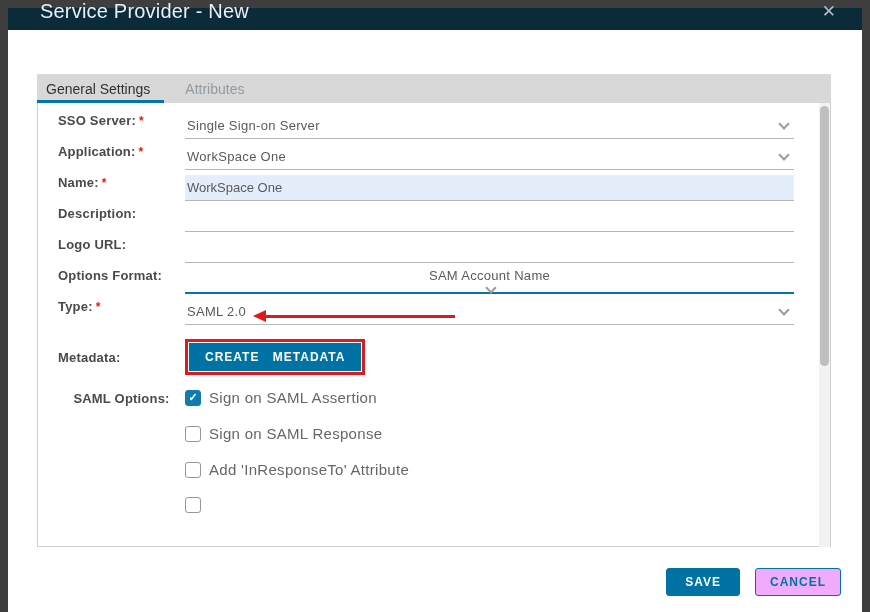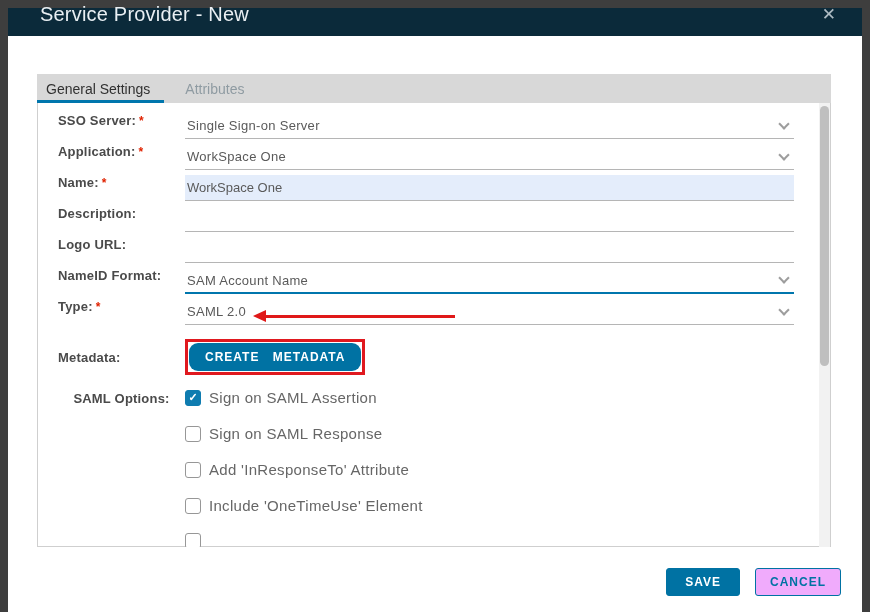--- a/index.html
+++ b/index.html
@@ -3,21 +3,21 @@
 <meta charset="utf-8">
 <style>
   * { margin:0; padding:0; box-sizing:border-box; }
   html,body { width:870px; height:612px; overflow:hidden; }
   body { font-family:"Liberation Sans", sans-serif; background:#3e3e3e; }
   .stage { position:relative; width:870px; height:612px; background:#3e3e3e; }
 
   .modal { position:absolute; left:8px; top:8px; width:854px; height:604px; background:#ffffff; }
 
   
-  .modal-header { height:28px; background:#0b2a3a; display:flex; align-items:center; padding:0 22px 16px 32px; }
+  .modal-header { height:22px; background:#0b2a3a; display:flex; align-items:center; padding:0 22px 16px 32px; }
   .modal-title { color:#e9eff3; font-size:20px; font-weight:400; letter-spacing:0.2px; flex:1; }
   .close-btn { color:#aebbc3; font-size:17px; font-weight:300; cursor:pointer; line-height:1; padding:2px 4px; }
 
   
   .panel { position:absolute; left:29px; top:66px; width:794px; height:473px;
            border:1px solid #cfcfcf; border-top:none; background:#fff; }
   .tabbar { height:29px; background:#d8d8d8; display:flex; align-items:stretch;
             margin:-0px -1px 0 -1px; position:relative; }
   .tab { display:flex; align-items:center; padding:0 14px 0 9px; font-size:14px; cursor:pointer; position:relative;text-align:center; }
   .tab.active { color:#313131; }
@@ -29,41 +29,41 @@
   
   .scrollbar-track { position:absolute; right:0; top:29px; width:11px; height:444px; background:#f2f2f2; }
   .scrollbar-thumb { position:absolute; left:1px; top:3px; width:9px; height:260px; background:#bfbfbf; border-radius:5px; }
 
   
   .field-row { display:flex; min-height:31px; }
   .field-label { width:127px; flex:0 0 127px; font-size:13px; font-weight:600; color:#4a4a4a; letter-spacing:0.2px; }
   .req { color:#e02200; margin-left:3px; font-size:12px; }
   .field-control { flex:1; position:relative; display:flex; align-items:center;
                    border-bottom:1px solid #b5b5b5; height:26px; padding:0 2px; }
-  .field-control.focused { border-bottom:2px solid #0076ad; }
+  .field-control.focused { border-bottom:2px solid #0076ad;flex-direction:column; }
   .field-value { font-size:13px; color:#5a5a5a; letter-spacing:0.3px; flex:1; }
   .field-control input { border:none; outline:none; background:transparent; width:100%;
                          font-family:"Liberation Sans",sans-serif; font-size:13px; color:#5a5a5a; height:22px; }
   .field-control.highlighted { background:#e4edfb; }
   .chevron { width:8px; height:8px; border-right:2px solid #9d9d9d; border-bottom:2px solid #9d9d9d;
              transform:rotate(45deg); margin:-4px 4px 0 6px; flex:0 0 auto; }
 
   
   .red-arrow { position:absolute; left:68px; top:11px; width:202px; height:12px; pointer-events:none; }
   .red-arrow .shaft { position:absolute; left:10px; top:5px; right:0; height:3px; background:#e01818; }
   .red-arrow .head { position:absolute; left:0; top:0; width:0; height:0;
                      border-top:6px solid transparent; border-bottom:6px solid transparent;
                      border-right:13px solid #e01818; }
 
   
   .metadata-row { display:flex; align-items:center; margin-top:9px; min-height:36px; }
   .redbox { border:3px solid #e0191f; padding:1px; display:inline-block; }
   .btn-primary { background:#0072a3; color:#ffffff; border:none; font-family:"Liberation Sans",sans-serif;
                  font-size:12px; font-weight:700; letter-spacing:1px; padding:7px 16px; cursor:pointer; }
-  .btn-primary.wide-words { word-spacing:9px;border-radius:9px; }
+  .btn-primary.wide-words { word-spacing:9px; }
 
   
   .saml-row { display:flex; align-items:flex-start; margin-top:14px;text-align:center; }
   .options-col { display:flex; flex-direction:column; }
   .option { display:flex; align-items:center; margin-bottom:19px; cursor:pointer; }
   .checkbox { width:16px; height:16px; border:1px solid #979797; border-radius:3px; background:#fff;
               display:flex; align-items:center; justify-content:center; flex:0 0 16px; }
   .checkbox.checked { background:#0f7cb0; border-color:#0f7cb0; }
   .checkbox .mark { color:#fff; font-size:11px; font-weight:700; line-height:1; }
   .option-label { font-size:15px; color:#666; margin-left:8px; letter-spacing:0.3px; }
@@ -127,21 +127,21 @@
         </div>
 
         <div class="field-row">
           <div class="field-label">Logo URL:</div>
           <div class="field-control">
             <input type="text" value="" style="">
           </div>
         </div>
 
         <div class="field-row">
-          <div class="field-label">NameID Format:</div>
+          <div class="field-label">Options Format:</div>
           <div class="field-control focused">
             <div class="field-value">SAM Account Name</div>
             <div class="chevron"></div>
           </div>
         </div>
 
         <div class="field-row">
           <div class="field-label"><span>Type:</span><span class="req">*</span></div>
           <div class="field-control">
             <div class="field-value">SAML 2.0</div>
@@ -174,24 +174,20 @@
             <div class="option">
               <div class="checkbox"></div>
               <div class="option-label">Sign on SAML Response</div>
             </div>
 
             <div class="option">
               <div class="checkbox"></div>
               <div class="option-label">Add 'InResponseTo' Attribute</div>
             </div>
 
-            <div class="option">
-              <div class="checkbox"></div>
-              <div class="option-label">Include 'OneTimeUse' Element</div>
-            </div>
 
             <div class="option">
               <div class="checkbox"></div>
               <div class="option-label"></div>
             </div>
 
           </div>
         </div>
 
       </div>

